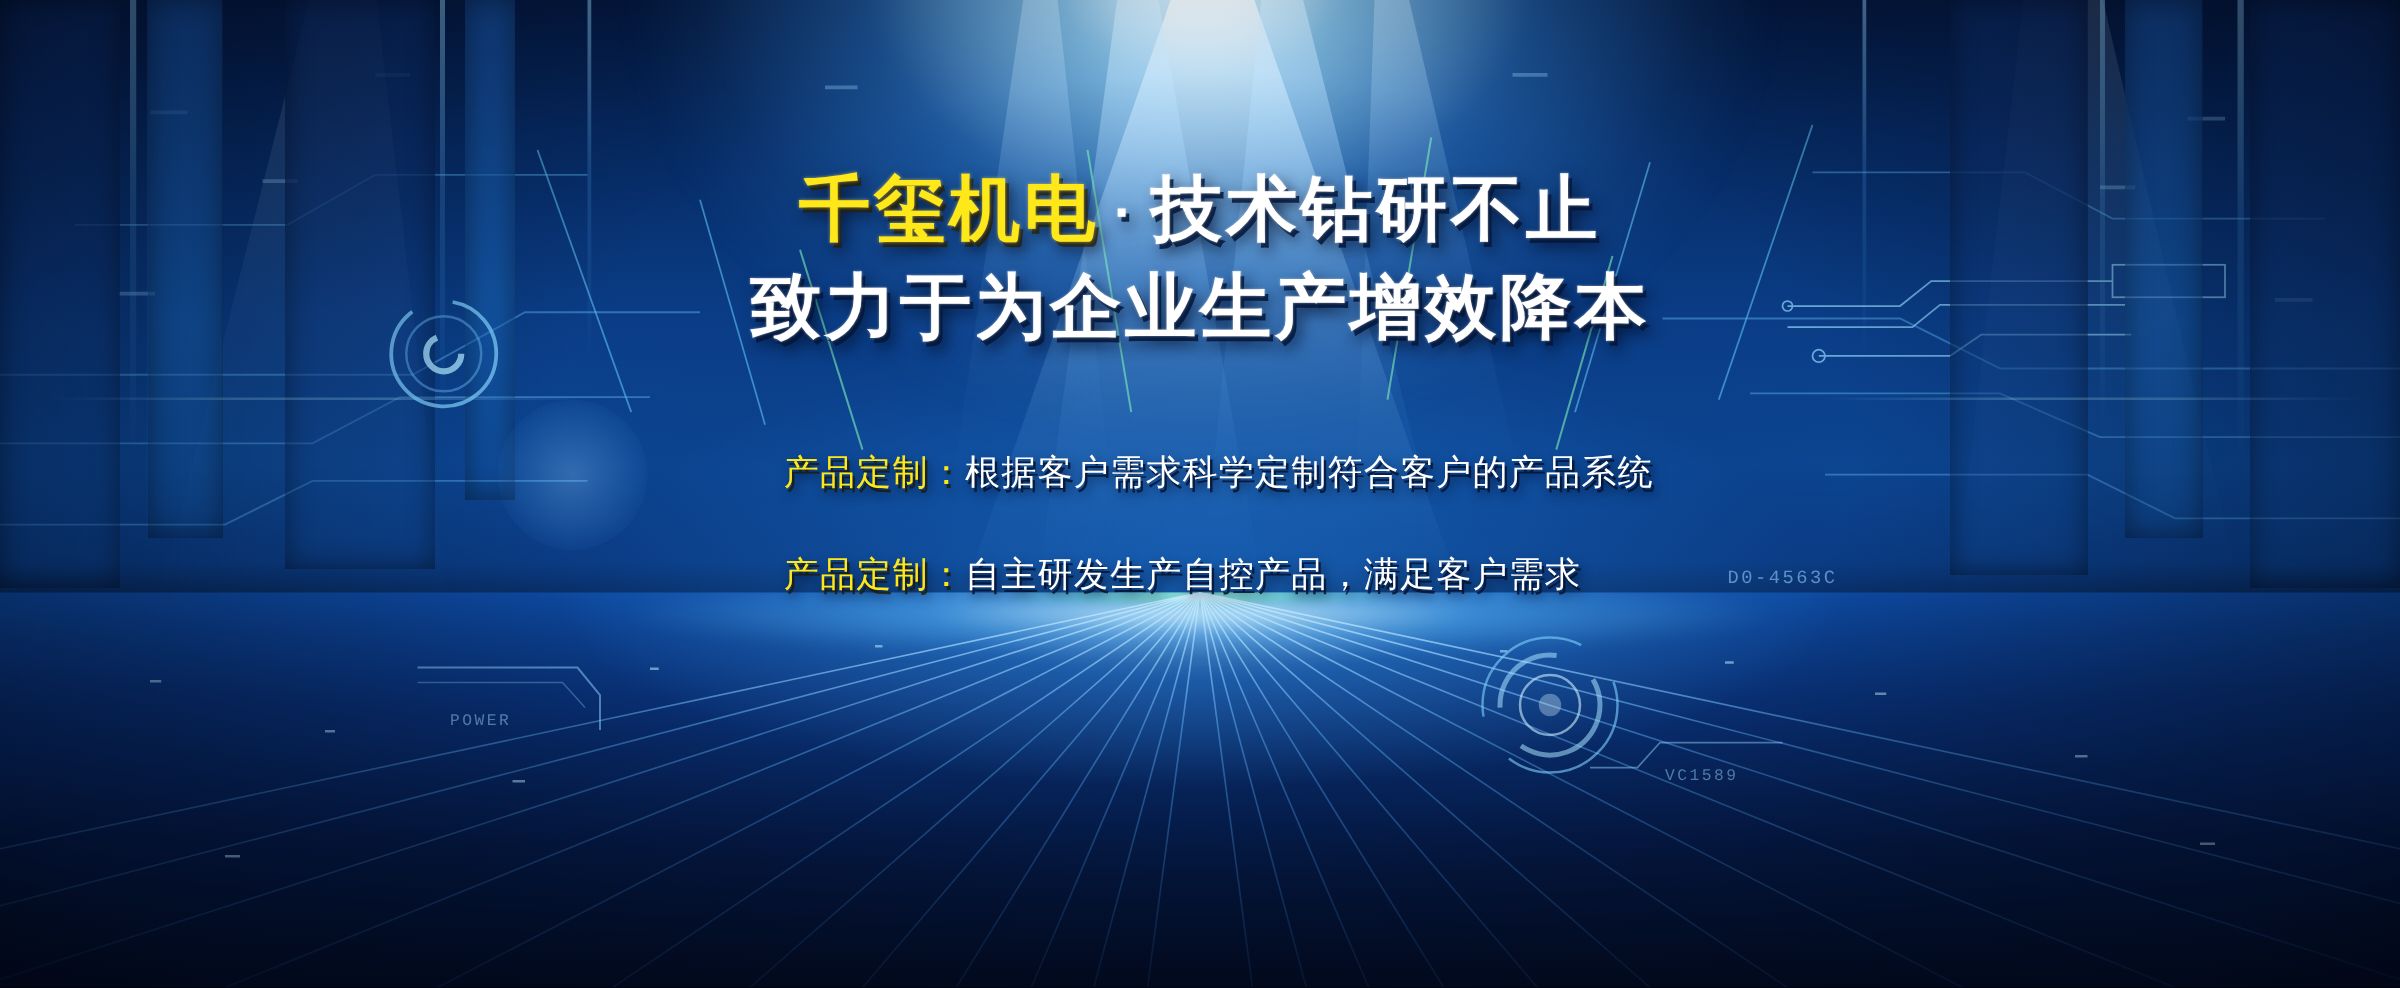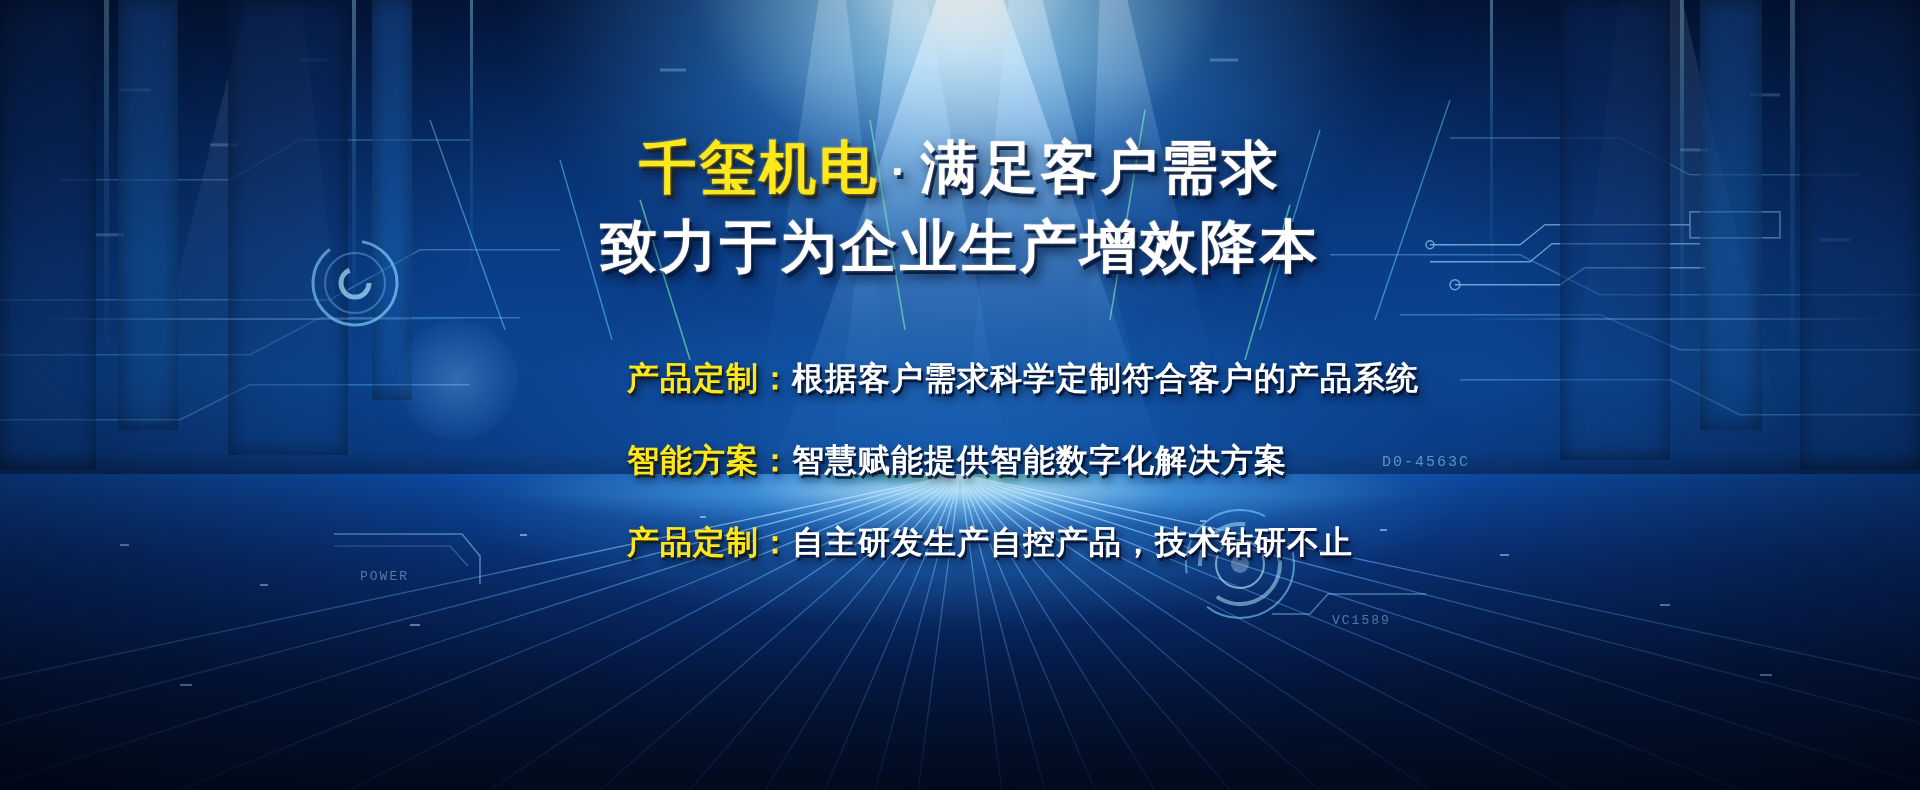--- a/index.html
+++ b/index.html
@@ -103,22 +103,22 @@
     vertical-align:middle;
   }
 
   .bullets{
     position:absolute;left:0;top:358px;width:100%;
   }
   .bullet{
     position:relative;
     width:1920px;
     text-align:center;
-    font-size:32px;
-    font-weight:bold;
+    font-size:28px;
+    font-weight:normal;
     line-height:40px;
     color:#ffffff;
     letter-spacing:1px;
     text-shadow:
       2px 3px 0 rgba(4,20,52,0.85),
       3px 5px 9px rgba(0,8,30,0.8);
     white-space:nowrap;
   }
   .bullet + .bullet{margin-top:42px;}
   .bullet .label{
@@ -353,41 +353,36 @@
   <svg class="hud" style="left:1380px;top:440px;width:190px;height:40px;z-index:20;" viewBox="0 0 190 40">
     <text x="2" y="26" fill="#9fdcff" opacity="0.55" font-size="15" font-family="Liberation Mono, monospace" letter-spacing="2">D0-4563C</text>
   </svg>
 
   <div class="vignette"></div>
 
   <div class="content">
 
     <div class="titles">
       <div class="t-line">
-        <span class="yellow">千玺机电</span><span class="sep">·</span><span>满足客户需求</span>
+        <span class="yellow">千玺机电</span><span class="sep">·</span><span>技术钻研不止</span>
       </div>
       <div class="t-line">致力于为企业生产增效降本</div>
     </div>
 
     <div class="bullets">
 
       <div class="bullet b1">
         <span class="inner">
           <span class="label">产品定制：</span><span>根据客户需求科学定制符合客户的产品系统</span>
         </span>
       </div>
 
-      <div class="bullet b2">
+
+      <div class="bullet b3">
         <span class="inner">
-          <span class="label">智能方案：</span><span>智慧赋能提供智能数字化解决方案</span>
+          <span class="label">产品定制：</span><span>自主研发生产自控产品，满足客户需求</span>
         </span>
       </div>
 
-      <div class="bullet b3">
-        <span class="inner">
-          <span class="label">产品定制：</span><span>自主研发生产自控产品，技术钻研不止</span>
-        </span>
-      </div>
-
     </div>
   </div>
 
 </div>
 
 </body></html>

